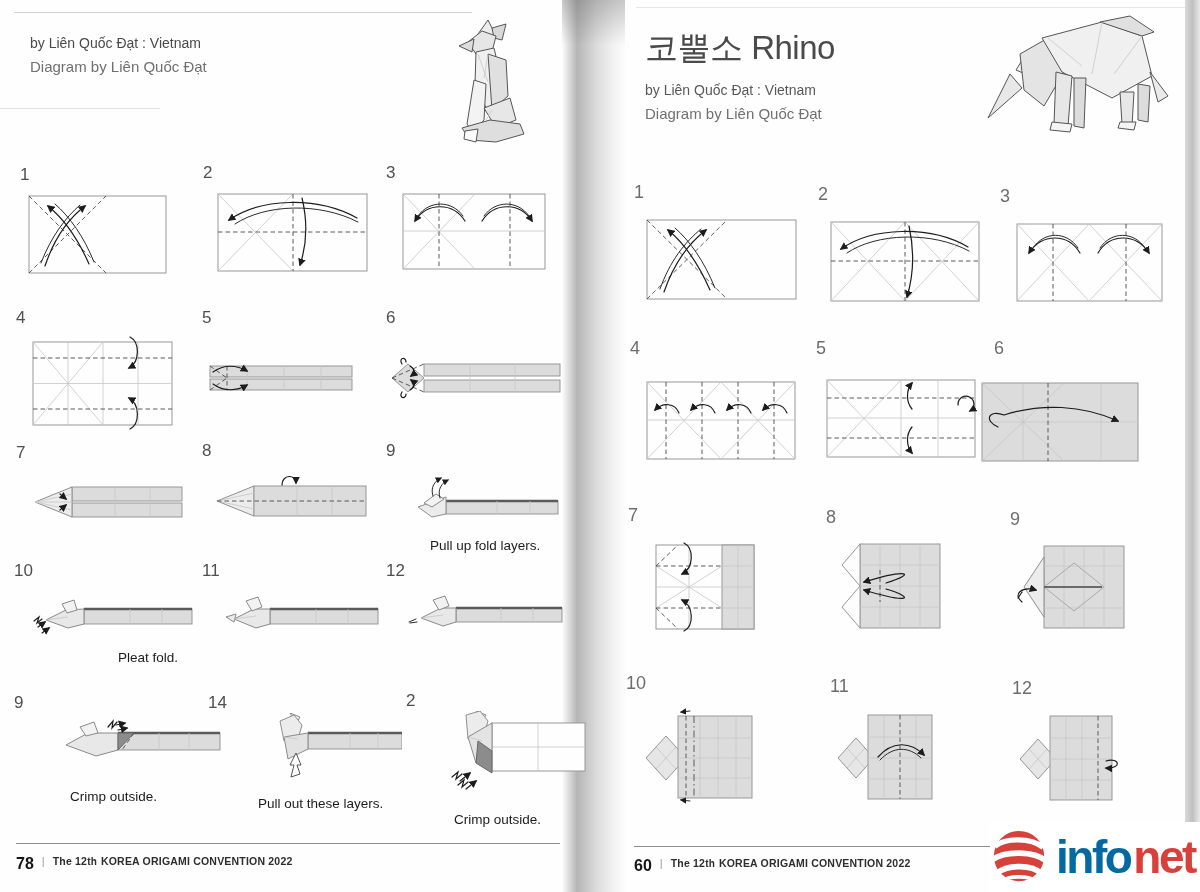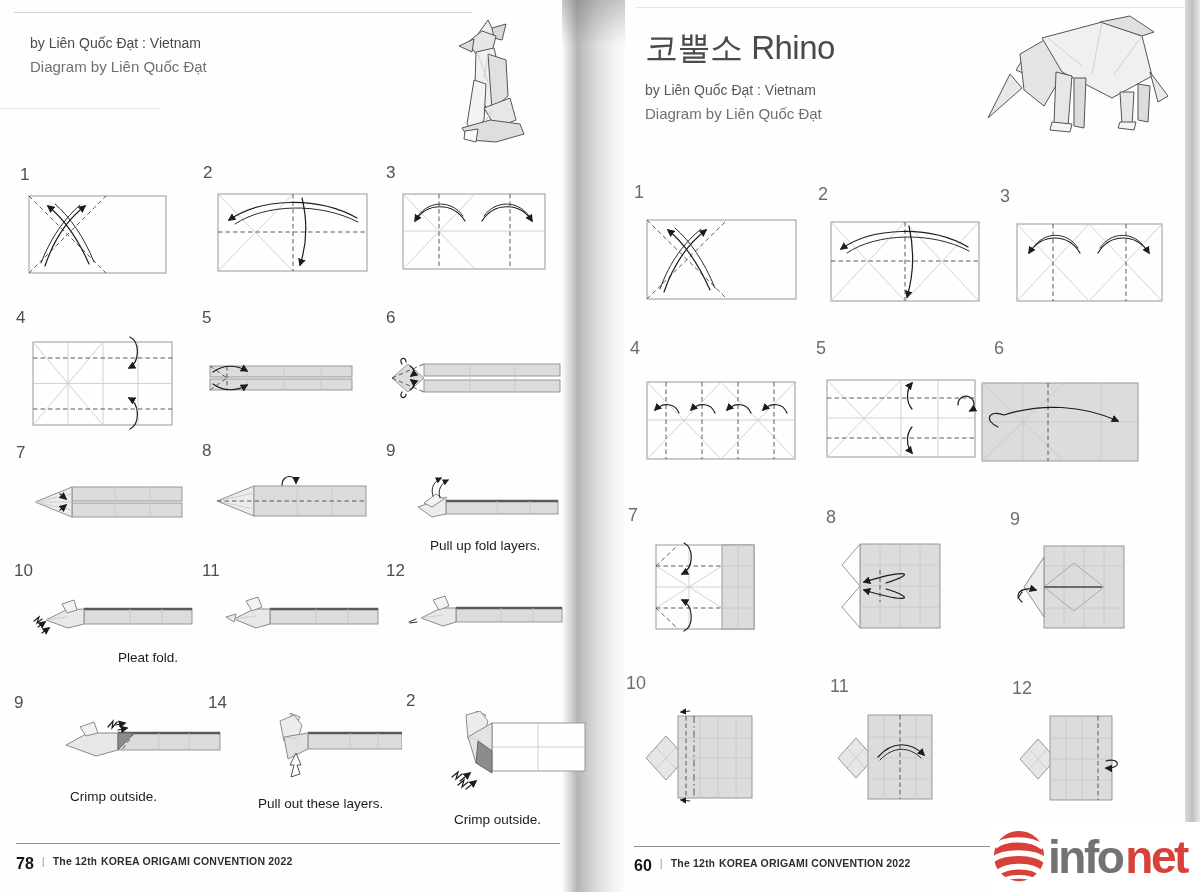--- a/index.html
+++ b/index.html
@@ -44,21 +44,21 @@
   .footer{position:absolute;display:flex;align-items:flex-start;gap:8px}
   .pn{font-size:16px;font-weight:bold;color:#161616}
   .sep{font-size:11px;color:#9a9a9a}
   .ftxt{font-size:10.5px;font-weight:bold;color:#2d2d2d;letter-spacing:.2px}
   .ord{font-size:10px}
   .rest{margin-left:4px}
   
   #logo{left:990px;top:822px;width:210px;height:70px;background:#fff;
         display:flex;align-items:center}
   .lword{font-size:46px;font-weight:bold;letter-spacing:-2.5px;line-height:1}
-  .linfo{color:#737373;margin-left:0}
+  .linfo{color:#0369a1;margin-left:8px}
   .lnet{color:#d8403a;margin-left:3px}
 </style>
 </head>
 <body>
 
 <svg width="0" height="0" style="position:absolute" aria-hidden="true">
   <defs>
     <marker id="ah" viewBox="0 0 10 10" refX="8" refY="5" markerWidth="6.5" markerHeight="6.5" orient="auto-start-reverse">
       <path d="M0,0L10,5L0,10z" fill="#1c1c1c"></path>
     </marker>

